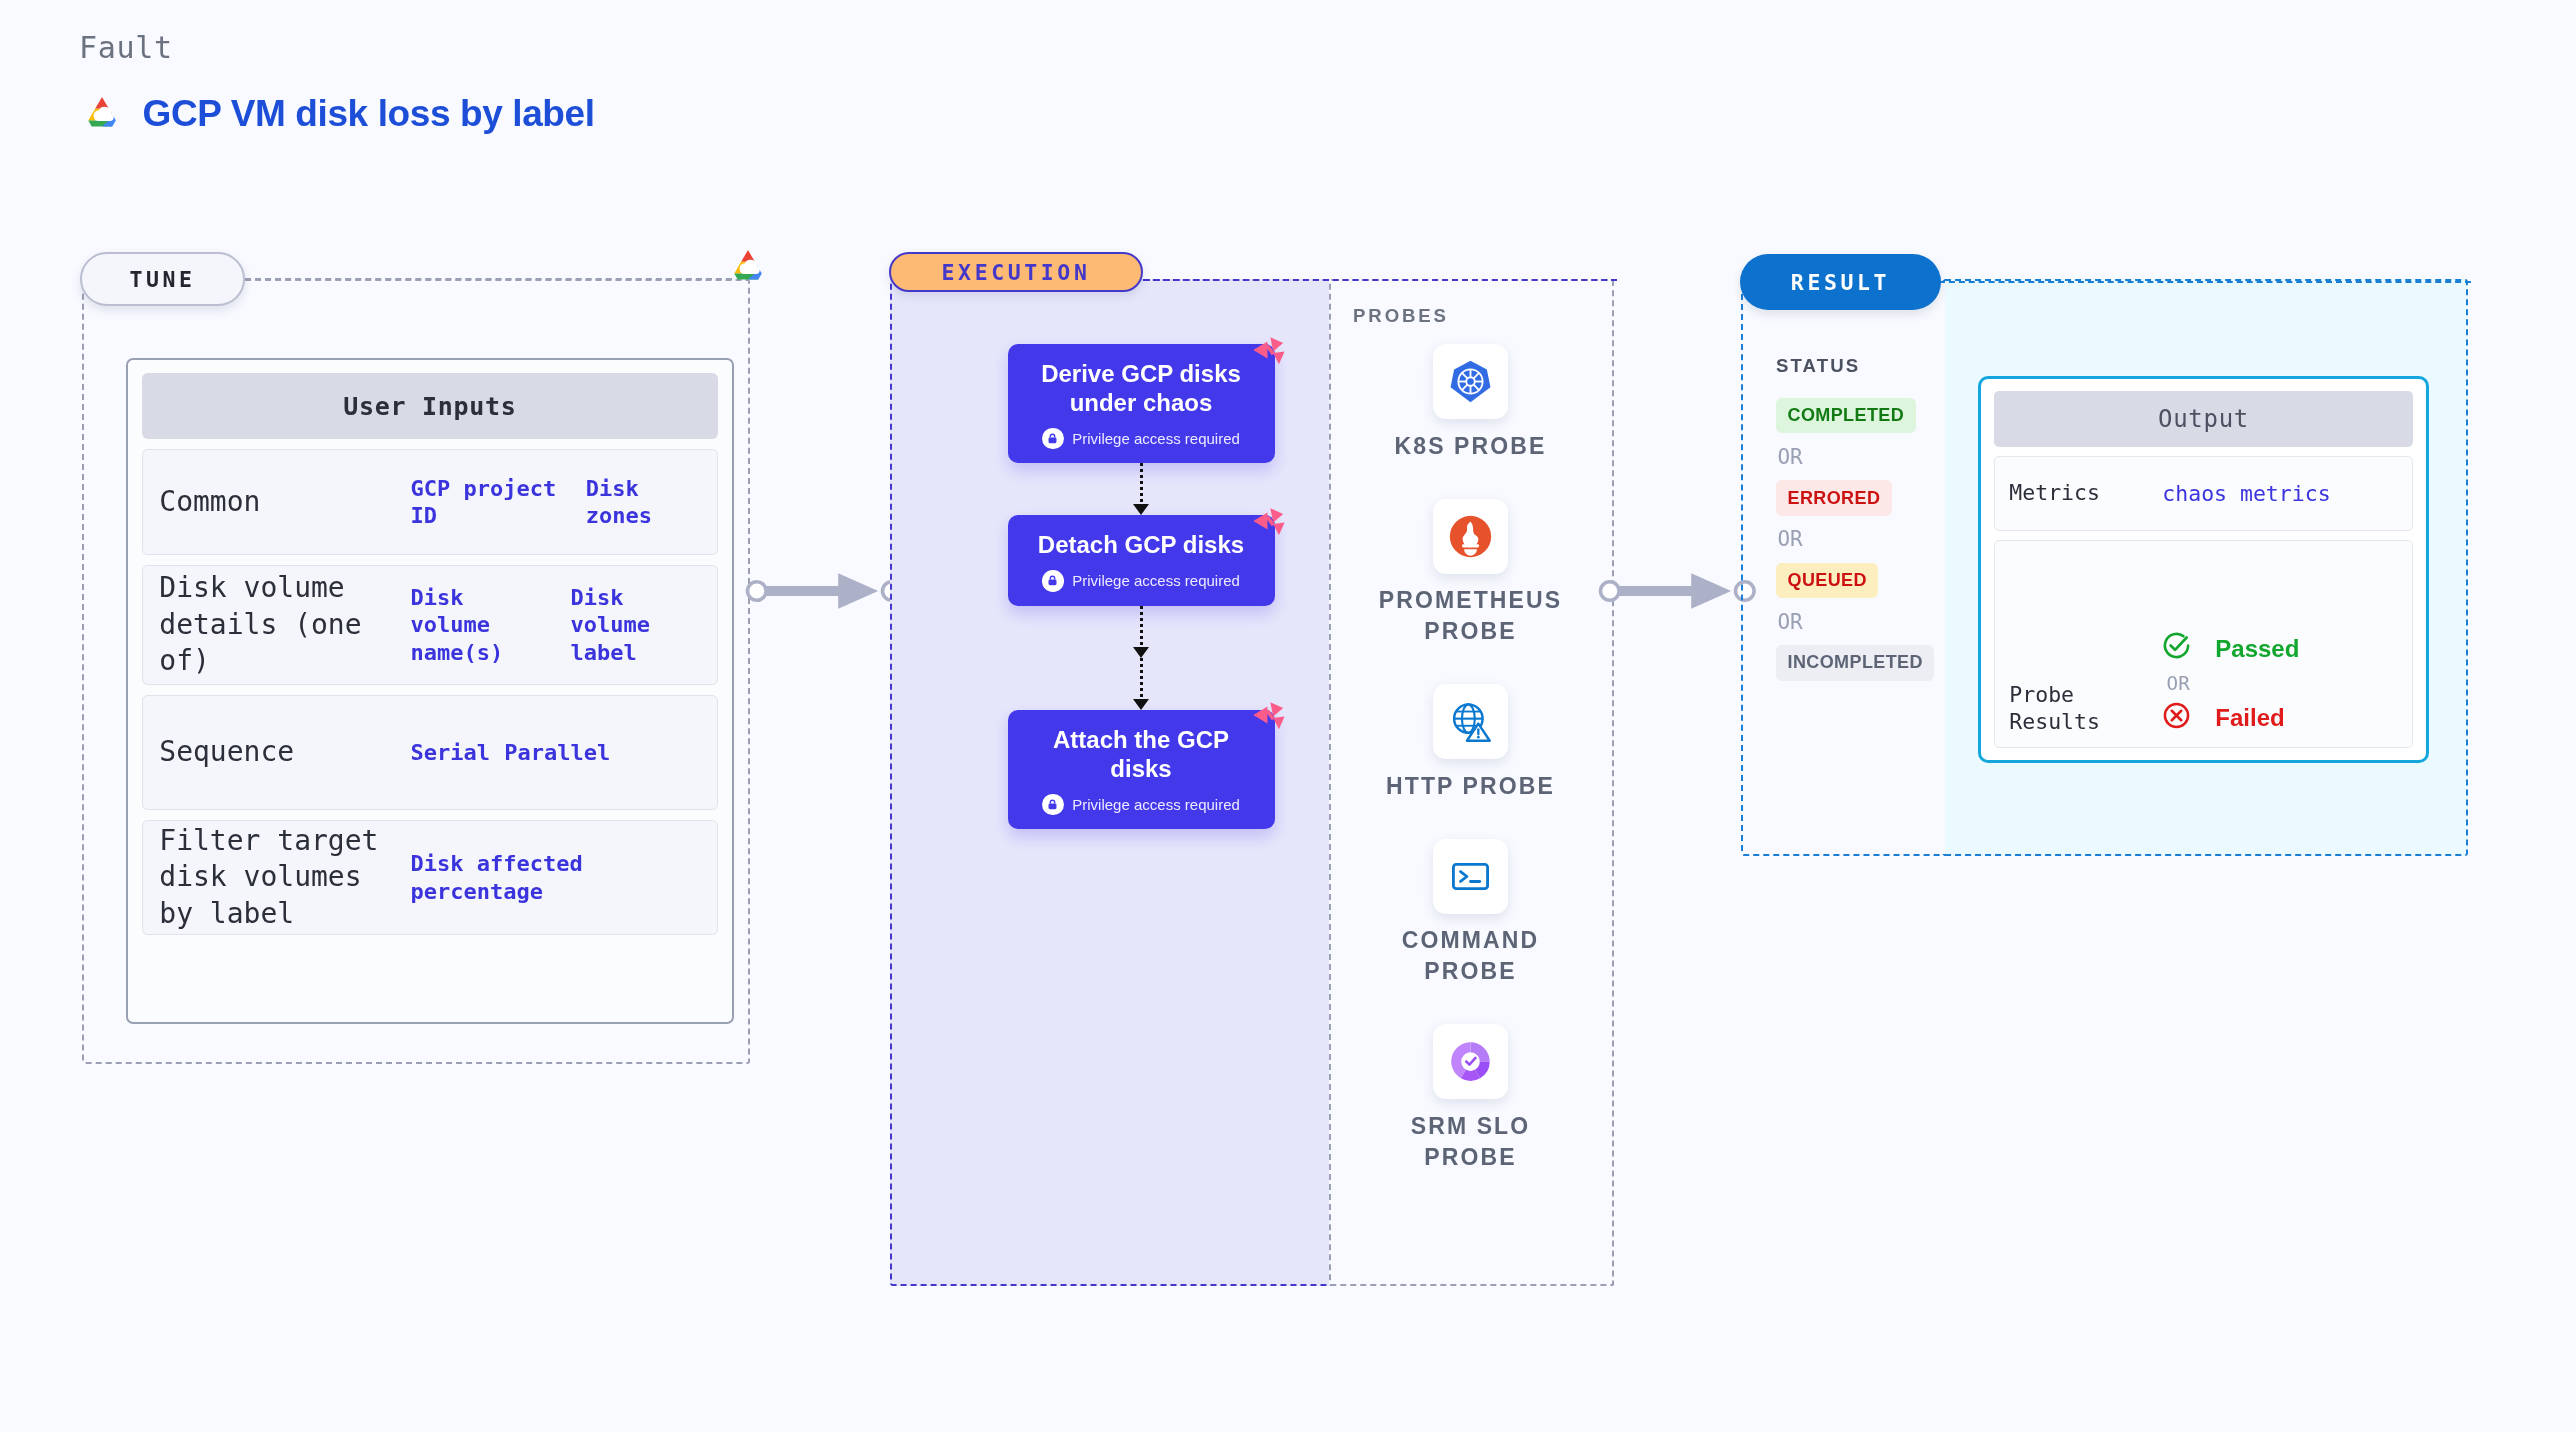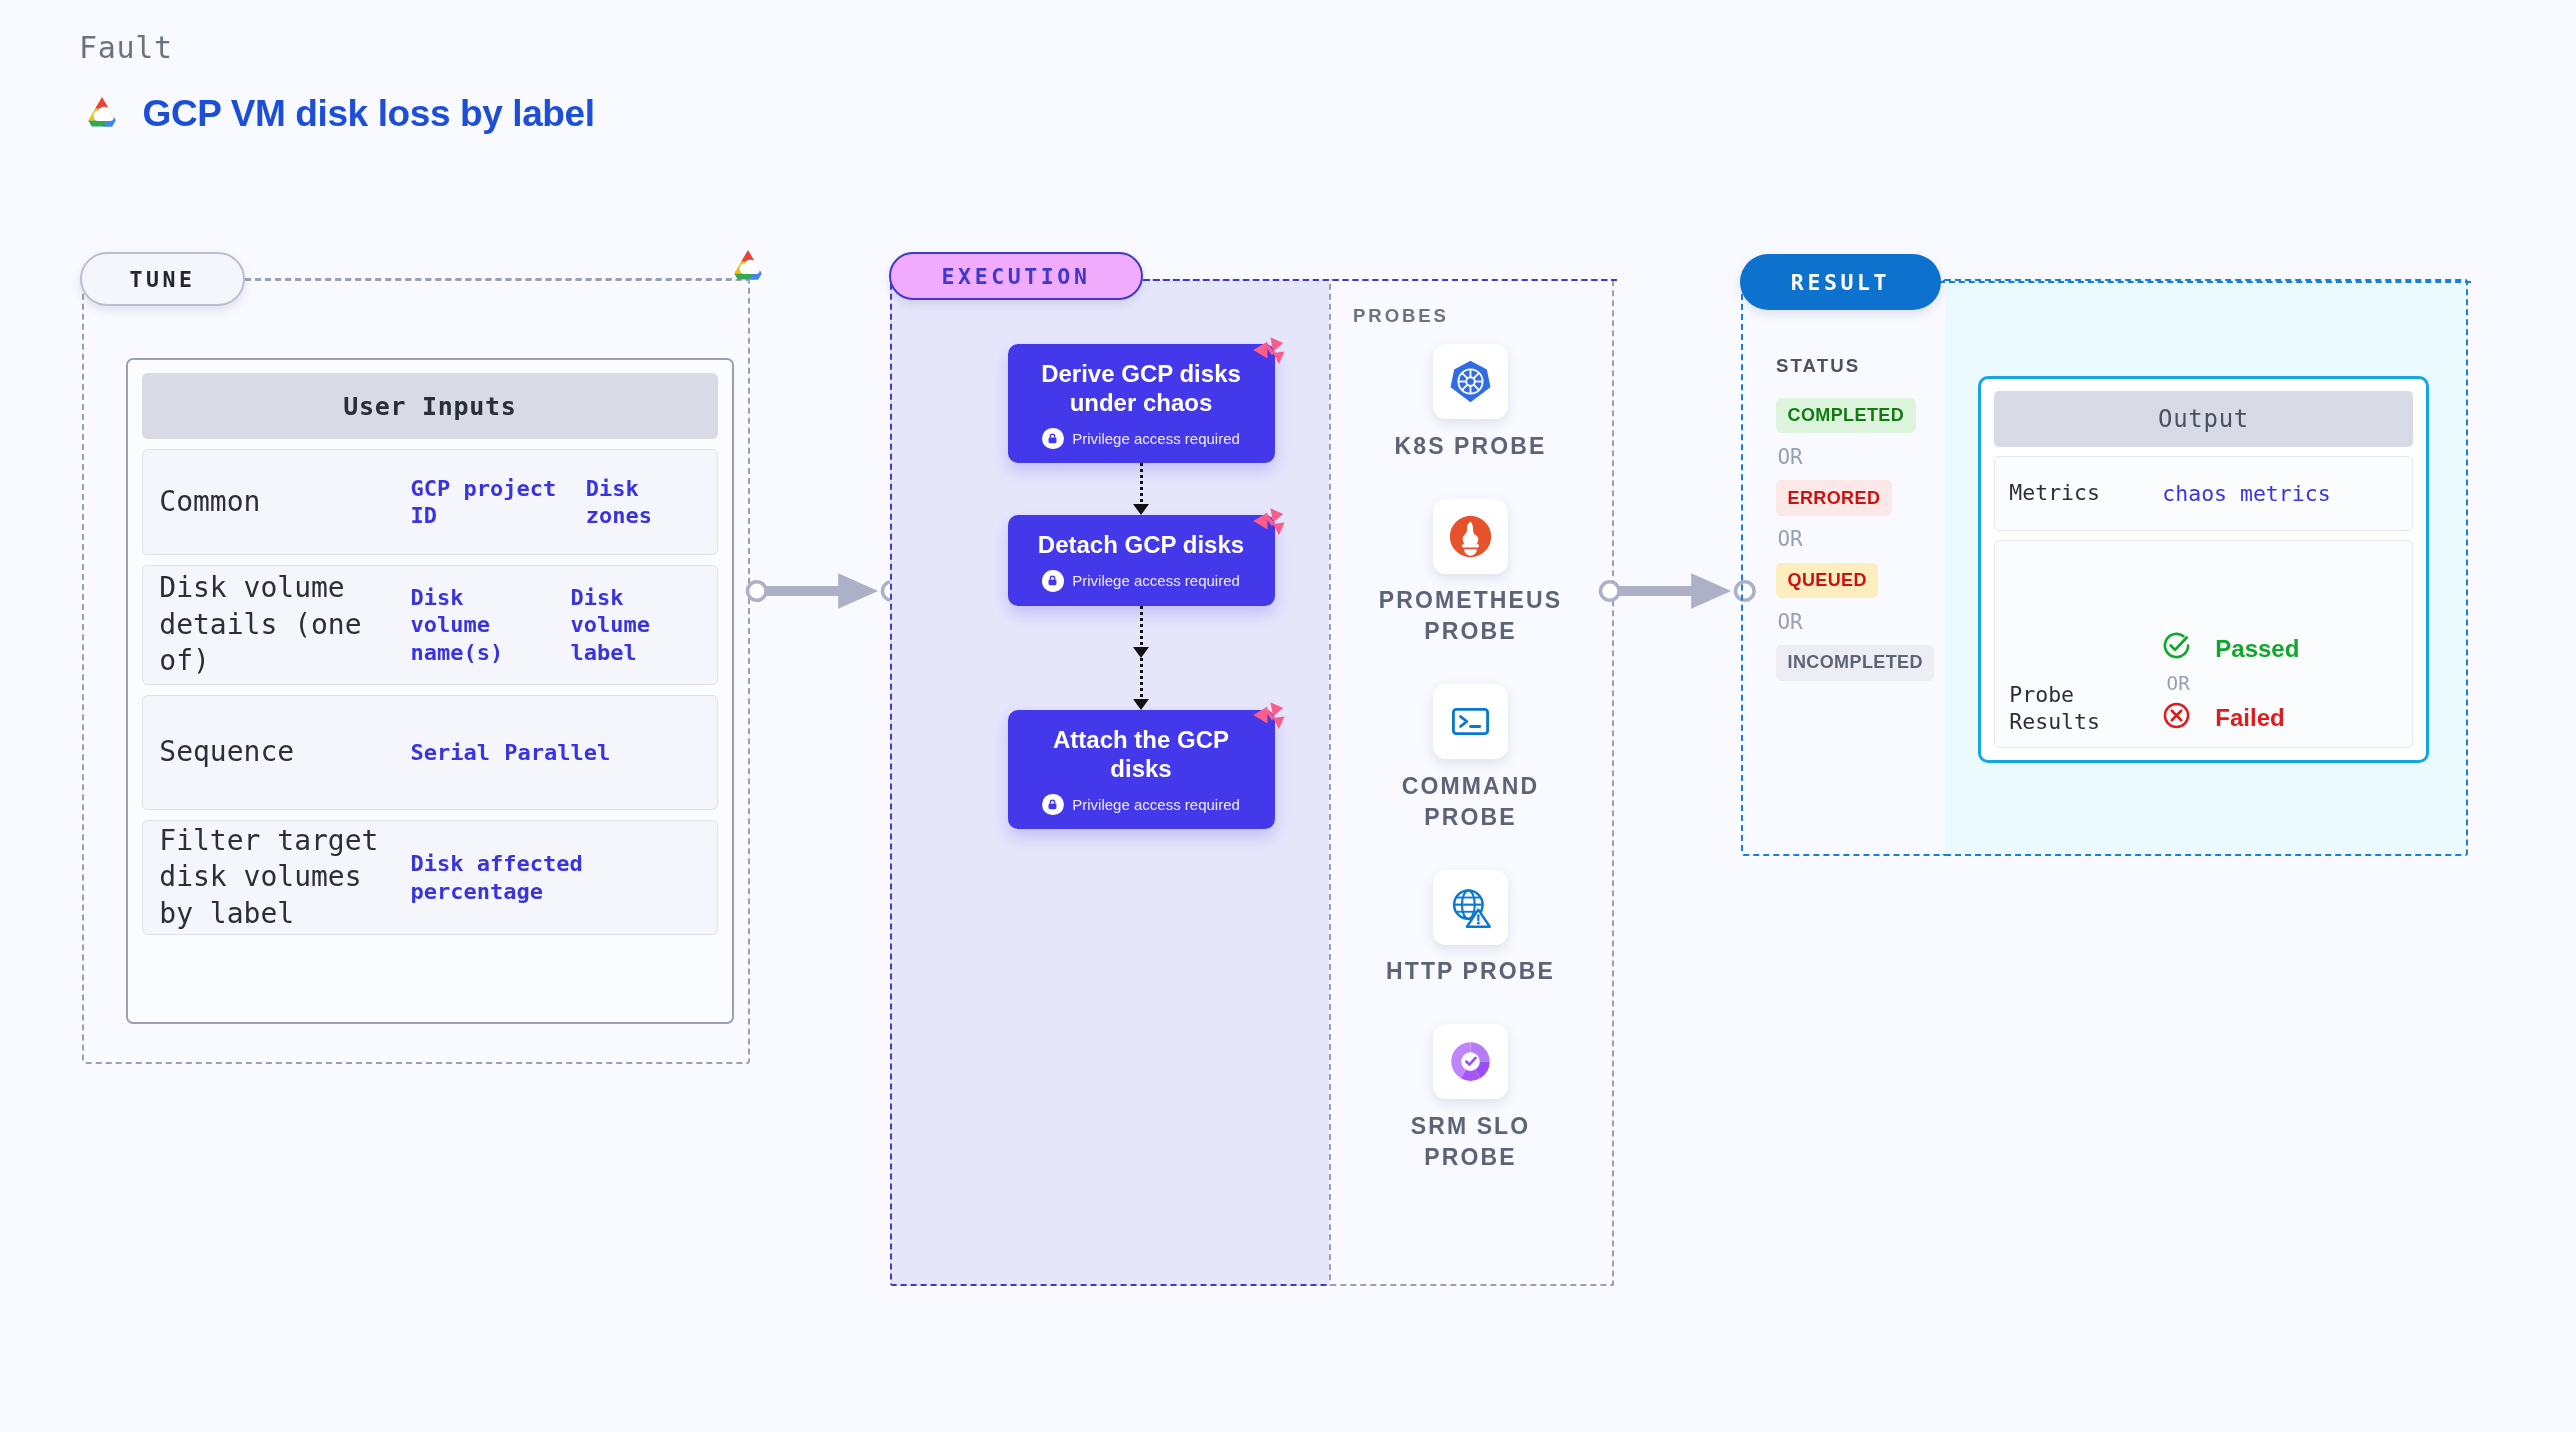--- a/index.html
+++ b/index.html
@@ -34,22 +34,22 @@
     position: absolute; display: flex; align-items: center; justify-content: center;
     border-radius: 716px; font-family: "DejaVu Sans Mono", monospace;
     font-weight: bold; letter-spacing: 3.6px; white-space: nowrap;
     box-shadow: 0 4.3px 10px rgba(60,60,110,.13);
   }
   .badge-tune {
     left: 80px; top: 252px; width: 165px; height: 54px;
     background: #f4f6fb; border: 2.1px solid #b9bed0; color: #23262f; font-size: 21.5px;
   }
   .badge-exec {
-    left: 889px; top: 252px; width: 254px; height: 48px;
-    background: #f0abfc; border: 2.1px solid #4338ca; color: #4338ca; font-size: 21.5px;
+    left: 889px; top: 252px; width: 254px; height: 40px;
+    background: #fdba74; border: 2.1px solid #4338ca; color: #4338ca; font-size: 21.5px;
   }
   .badge-result {
     left: 1740px; top: 254px; width: 201px; height: 56px;
     background: #0d72ce; border: none; color: #ffffff; font-size: 21.5px;
   }
 
   
   .region { position: absolute; }
   .region-tune {
     left: 82px; top: 279px; width: 668px; height: 785px;
@@ -423,42 +423,42 @@
           <rect x="21" y="44" width="24" height="4.5" rx="2" fill="#fff"></rect>
           <path d="M24 51 h18 a9 9 0 0 1 -18 0 Z" fill="#fff"></path>
         </svg>
       </div>
       <div class="probe-label">PROMETHEUS PROBE</div>
     </div>
 
     <div class="probe">
       <div class="probe-ico">
         <svg width="47" height="47" viewBox="0 0 66 66">
-          <rect x="9" y="16" width="48" height="34" rx="4" fill="none" stroke="#0b78d0" stroke-width="4"></rect>
-          <path d="M19 26 L28 33 L19 40" fill="none" stroke="#0b78d0" stroke-width="4" stroke-linecap="round" stroke-linejoin="round"></path>
-          <line x1="33" y1="40" x2="46" y2="40" stroke="#0b78d0" stroke-width="4" stroke-linecap="round"></line>
-        </svg>
-      </div>
-      <div class="probe-label">COMMAND PROBE</div>
-    </div>
-
-    <div class="probe">
-      <div class="probe-ico">
-        <svg width="47" height="47" viewBox="0 0 66 66">
           <circle cx="30" cy="29" r="20" fill="none" stroke="#0b78d0" stroke-width="3.4"></circle>
           <ellipse cx="30" cy="29" rx="9" ry="20" fill="none" stroke="#0b78d0" stroke-width="3"></ellipse>
           <line x1="10" y1="29" x2="50" y2="29" stroke="#0b78d0" stroke-width="3"></line>
           <line x1="13" y1="19" x2="47" y2="19" stroke="#0b78d0" stroke-width="2.6"></line>
           <line x1="13" y1="39" x2="47" y2="39" stroke="#0b78d0" stroke-width="2.6"></line>
           <path d="M44 36 L60 60 H28 Z" fill="#fff" stroke="#0b78d0" stroke-width="3.4" stroke-linejoin="round"></path>
           <line x1="44" y1="44" x2="44" y2="51" stroke="#0b78d0" stroke-width="3.2" stroke-linecap="round"></line>
           <circle cx="44" cy="55" r="1.9" fill="#0b78d0"></circle>
         </svg>
       </div>
       <div class="probe-label">HTTP PROBE</div>
+    </div>
+
+    <div class="probe">
+      <div class="probe-ico">
+        <svg width="47" height="47" viewBox="0 0 66 66">
+          <rect x="9" y="16" width="48" height="34" rx="4" fill="none" stroke="#0b78d0" stroke-width="4"></rect>
+          <path d="M19 26 L28 33 L19 40" fill="none" stroke="#0b78d0" stroke-width="4" stroke-linecap="round" stroke-linejoin="round"></path>
+          <line x1="33" y1="40" x2="46" y2="40" stroke="#0b78d0" stroke-width="4" stroke-linecap="round"></line>
+        </svg>
+      </div>
+      <div class="probe-label">COMMAND PROBE</div>
     </div>
 
     <div class="probe">
       <div class="probe-ico">
         <svg width="47" height="47" viewBox="0 0 66 66">
           <path d="M33 6 a27 27 0 0 1 27 27 h-14 a13 13 0 0 0 -13 -13 Z" fill="#b57cf7"></path>
           <path d="M60 33 a27 27 0 0 1 -13.5 23.4 l-7 -12.1 a13 13 0 0 0 6.5 -11.3 Z" fill="#9a4ef5"></path>
           <path d="M46.5 56.4 a27 27 0 0 1 -27 0 l7 -12.1 a13 13 0 0 0 13 0 Z" fill="#a855f7"></path>
           <path d="M19.5 56.4 A27 27 0 0 1 33 6 v14 a13 13 0 0 0 -6.5 24.3 Z" fill="#c084fc"></path>
           <circle cx="33" cy="33" r="11" fill="#fff"></circle>

